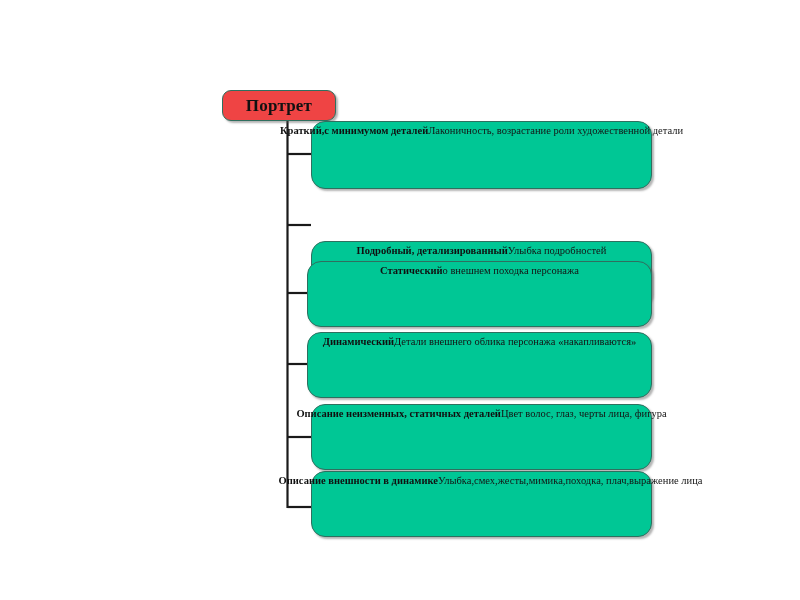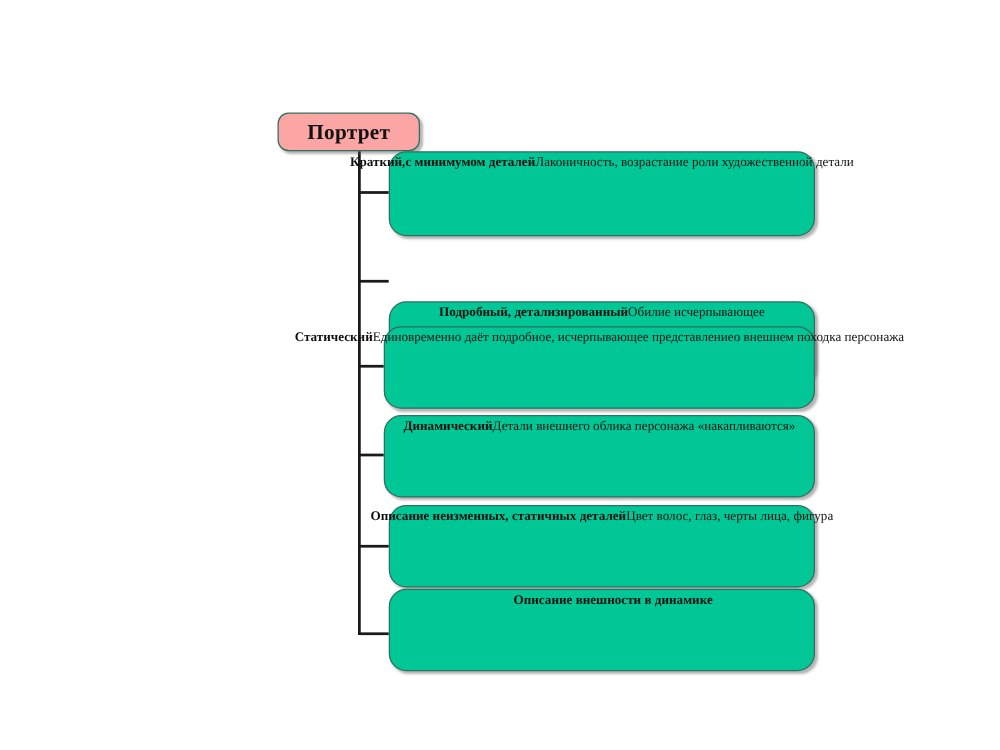--- a/index.html
+++ b/index.html
@@ -34,21 +34,21 @@
     pointer-events: none;
   }
 
   
   #title-node {
     position: absolute;
     left: 222px;
     top: 90px;
     width: 114px;
     height: 31px;
-    background: #fca5a5;
+    background: #ef4444;
     border: 1.2px solid #2f6f5f;
     border-radius: 9px;
     box-shadow: 2px 2px 2px rgba(90,90,90,0.45);
     display: flex;
     align-items: center;
     justify-content: center;
     box-sizing: border-box;
   }
   #title-node .title-text {
     font-size: 17px;
@@ -109,36 +109,36 @@
     <span class="title-text">Портрет</span>
   </div>
 
   <div class="branch-node" style="left:311px; top:121px; width:341px; height:68px;">
     <div class="branch-heading">Краткий,с минимумом деталей</div>
     <div class="branch-body">Лаконичность, возрастание роли художественной детали</div>
   </div>
 
   <div class="branch-node" style="left:311px; top:193px; width:341px; height:66px;margin-top:48px;">
     <div class="branch-heading">Подробный, детализированный</div>
-    <div class="branch-body">Обилие исчерпывающее</div>
+    <div class="branch-body">Улыбка подробностей</div>
   </div>
 
   <div class="branch-node" style="left:307px; top:261px; width:345px; height:66px;">
     <div class="branch-heading">Статический</div>
-    <div class="branch-body">Единовременно даёт подробное, исчерпывающее представление</div>
     <div class="branch-body">о внешнем походка персонажа</div>
   </div>
 
   <div class="branch-node" style="left:307px; top:332px; width:345px; height:66px;">
     <div class="branch-heading">Динамический</div>
     <div class="branch-body">Детали внешнего облика персонажа «накапливаются»</div>
   </div>
 
   <div class="branch-node" style="left:311px; top:404px; width:341px; height:66px;">
     <div class="branch-heading">Описание неизменных, статичных деталей</div>
     <div class="branch-body">Цвет волос, глаз, черты лица, фигура</div>
   </div>
 
   <div class="branch-node" style="left:311px; top:471px; width:341px; height:66px;padding-left:28px;">
     <div class="branch-heading">Описание внешности в динамике</div>
+    <div class="branch-body">Улыбка,смех,жесты,мимика,походка, плач,выражение лица</div>
   </div>
 
 </div>
 
 </body></html>

